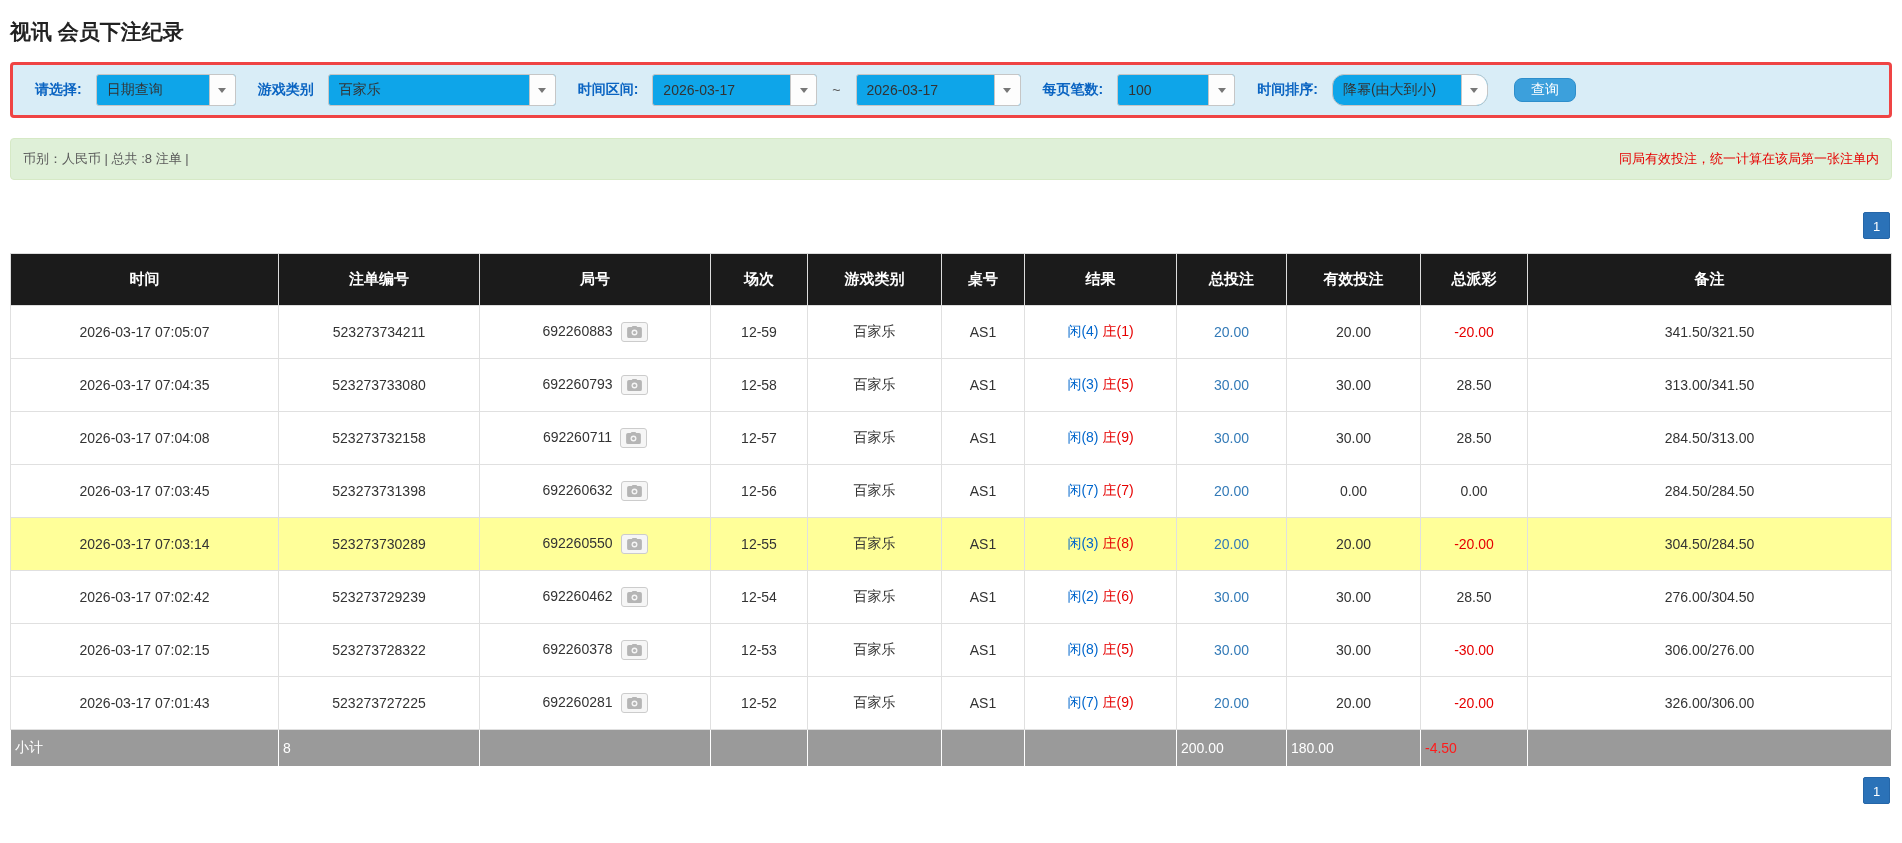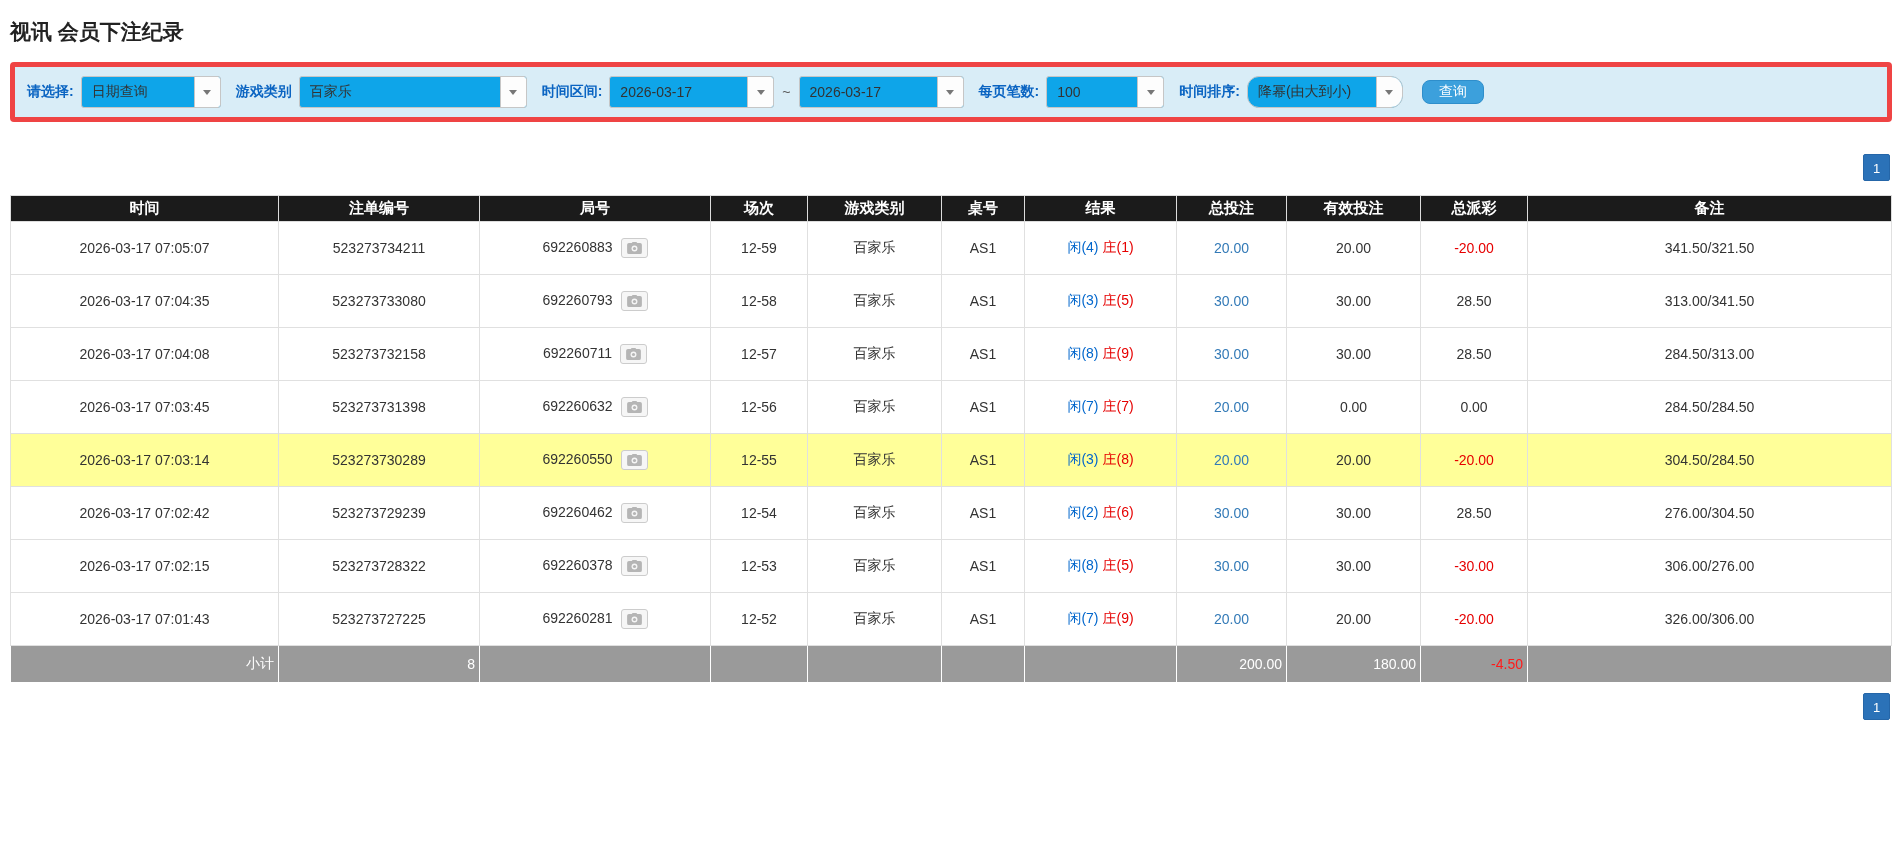--- a/index.html
+++ b/index.html
@@ -14,22 +14,22 @@
     --player-blue:#0066cc; --banker-red:#e60000; --hl-yellow:#ffff99;
     --header-bg:#1b1b1b; --summary-bg:#9a9a9a; --filter-bg:#d9edf7;
     --info-bg:#dff0d8; --btn-blue:#3ca0dc; --pager-blue:#2b72b8;
   }
   .container { padding:6px 10px 4px; }
 
   .page-title { font-size:21px; font-weight:600; color:#222; margin:12px 0 16px; }
 
   
   .filter-bar{
-    background:var(--filter-bg); border:5px solid #ef4444; border-radius:4px;
-    padding:9px 10px; display:flex; align-items:center; gap:7px;
+    background:var(--filter-bg); border:3px solid #ef4444; border-radius:4px;
+    padding:9px 20px; display:flex; align-items:center; gap:14px;
   }
   .flabel{ color:var(--label-blue); font-weight:bold; font-size:14px; margin-left:8px; white-space:nowrap; }
   .flabel.first{ margin-left:2px; }
   .tilde{ color:#555; margin:0 1px; }
   .select{
     display:inline-flex; align-items:stretch; background:#0ea5e9;
     border:1px solid #c6c6c6; border-radius:3px; height:32px; overflow:hidden;
   }
   .sel-text{ flex:1; display:flex; align-items:center; padding:0 10px; font-size:14px; color:#333; white-space:nowrap; overflow:hidden; }
   .sel-arrow{ width:26px; border-left:1px solid #c6c6c6; display:flex; align-items:center; justify-content:center; background:#fdfdfd; }
@@ -58,39 +58,39 @@
   .page-btn{
     display:inline-block; min-width:27px; height:27px; line-height:27px; text-align:center;
     background:var(--pager-blue); border:1px solid #2566a8; color:#fff; font-size:13px;
     border-radius:2px; cursor:pointer; text-decoration:none;
   }
 
   
   table.data-table{ width:100%; border-collapse:collapse; table-layout:fixed; }
   .data-table thead th{
     background:var(--header-bg); color:#fff; font-weight:bold; font-size:15px;
-    height:26px; border:1px solid #ddd; text-align:center; padding:0 4px;
+    height:52px; border:1px solid #ddd; text-align:center; padding:0 4px;
   }
   .data-table tbody td{
     background:#fff; border:1px solid #e0e0e0; height:53px; text-align:center;
     font-size:14px; color:#333; padding:0 4px; overflow:hidden; white-space:nowrap;
   }
   .data-table tbody tr.hl td{ background:var(--hl-yellow); }
   .bet-link{ color:var(--link-blue); text-decoration:none; cursor:pointer; }
   .player{ color:var(--player-blue); }
   .banker{ color:var(--banker-red); margin-left:4px; }
   .payout.neg{ color:var(--neg-red); }
   .cam{
     display:inline-flex; align-items:center; justify-content:center;
     border:1px solid #cccccc; background:#f6f6f6; border-radius:3px;
     padding:3px 5px; margin-left:8px; vertical-align:middle; cursor:pointer;
   }
   tfoot td{
     background:var(--summary-bg); color:#fff; border:1px solid #fff; height:37px;
-    text-align:right; font-size:14px; padding:0 4px;
+    text-align:left; font-size:14px; padding:0 4px;
   }
   tfoot .payout.neg{ color:#ff1a1a; }
 </style>
 </head>
 <body>
 
 <div class="container">
 
   <h1 class="page-title">视讯 会员下注纪录</h1>
 
@@ -138,20 +138,24 @@
     <div class="select w-sort">
       <span class="sel-text">降幂(由大到小)</span>
       <span class="sel-arrow">
           <i class="tri"></i>
         </span>
     </div>
 
     <button class="search-btn">查询</button>
   </div>
 
+  <div class="info-bar">
+    <span class="info-left">币别：人民币 | 总共 :8 注单 |</span>
+    <span class="info-right">同局有效投注，统一计算在该局第一张注单内</span>
+  </div>
 
   <div class="pager top">
     <a class="page-btn">1</a>
   </div>
 
   <table class="data-table">
     <colgroup>
       <col style="width:268px">
         <col style="width:201px">
         <col style="width:231px">

